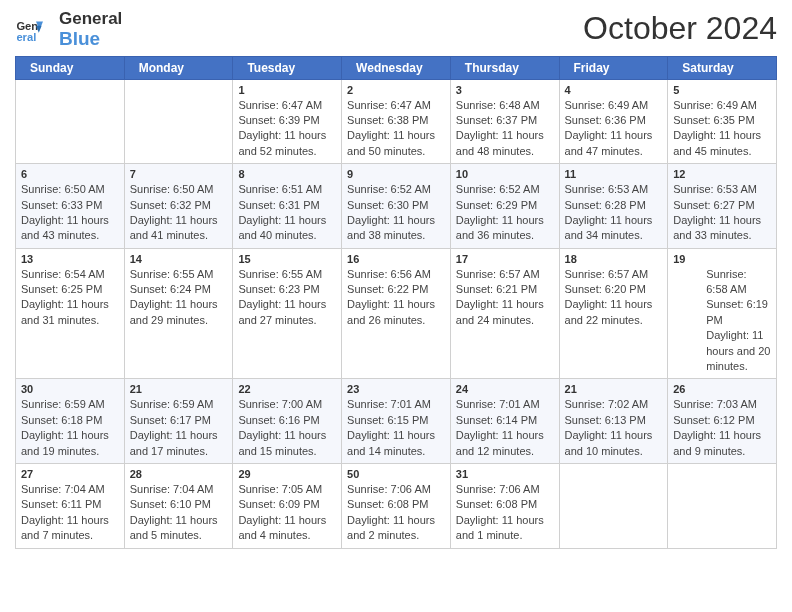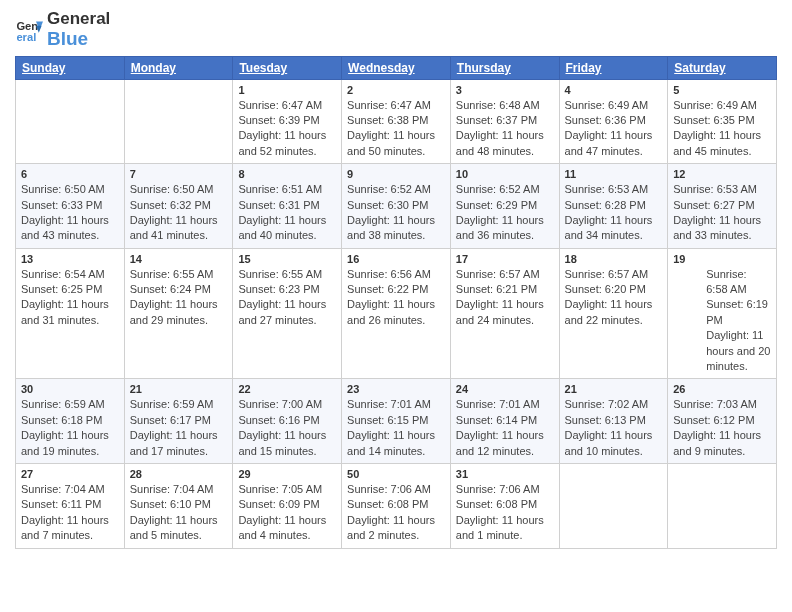--- a/index.html
+++ b/index.html
@@ -17,21 +17,21 @@
     }
     .header {
       display: flex;
       justify-content: space-between;
       align-items: flex-start;
       margin-bottom: 6px;
     }
     .logo {
       display: flex;
       align-items: center;
-      gap: 4px;
+      gap: 16px;
     }
     .logo-icon {
       width: 28px;
       height: 28px;
     }
     .title-block {
       text-align: right;
     }
     .month-title {
       font-size: 32px;
@@ -44,25 +44,24 @@
     }
     .calendar-table {
       width: 100%;
       border-collapse: collapse;
       table-layout: fixed;
     }
     .calendar-table th {
       background-color: #4472C4;
       color: white;
       text-align: left;
-      padding: 4px 6px;
+      padding: 4px 14px;
       font-size: 12px;
       font-weight: bold;
       border: 1px solid #3a62b0;
-      text-decoration: underline;
     }
     .calendar-table td {
       border: 1px solid #d0d0d0;
       vertical-align: top;
       padding: 4px 5px;
       font-size: 9.5px;
       color: #333;
       height: 82px;
       background: #fff;
     }
@@ -96,20 +95,21 @@
         <text x="2" y="36" font-size="16" font-weight="bold" fill="#4a90d9">eral</text>
         <polygon points="30,8 40,8 35,20" fill="#4a90d9"></polygon>
         <polygon points="30,14 38,14 34,24" fill="#2a6db0"></polygon>
       </svg>
       <div>
         <div style="font-size:17px; font-weight:bold; color:#333; line-height:1.1;">General</div>
         <div style="font-size:19px; font-weight:bold; color:#4a90d9; line-height:1.1;">Blue</div>
       </div>
     </div>
     <div class="title-block">
+      <div class="month-title">October 2024</div>
     </div>
   </div>
 
   <table class="calendar-table">
     <thead>
       <tr>
       <th>Sunday</th>
           <th>Monday</th>
           <th>Tuesday</th>
           <th>Wednesday</th>

